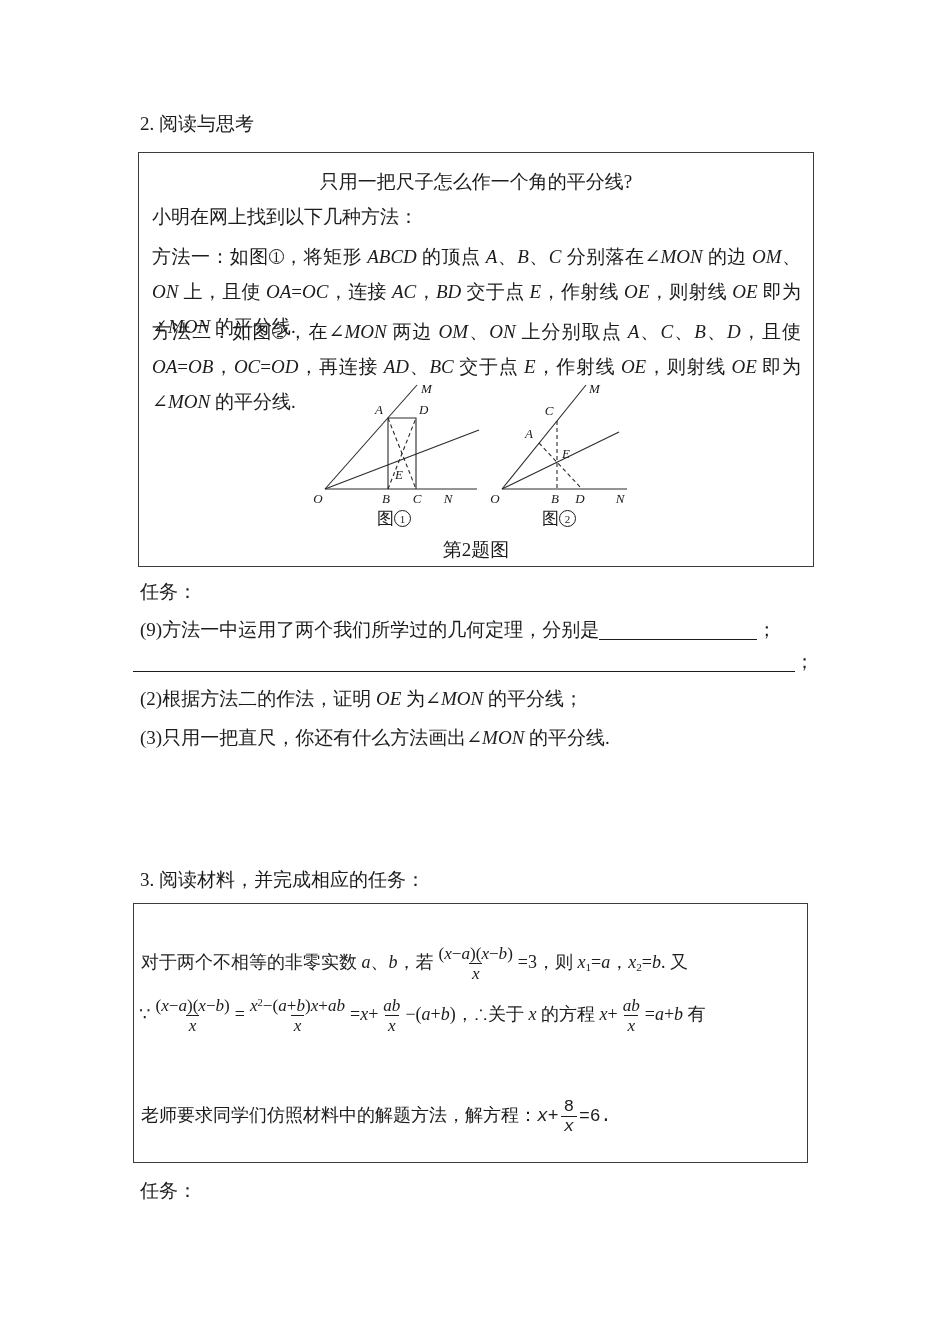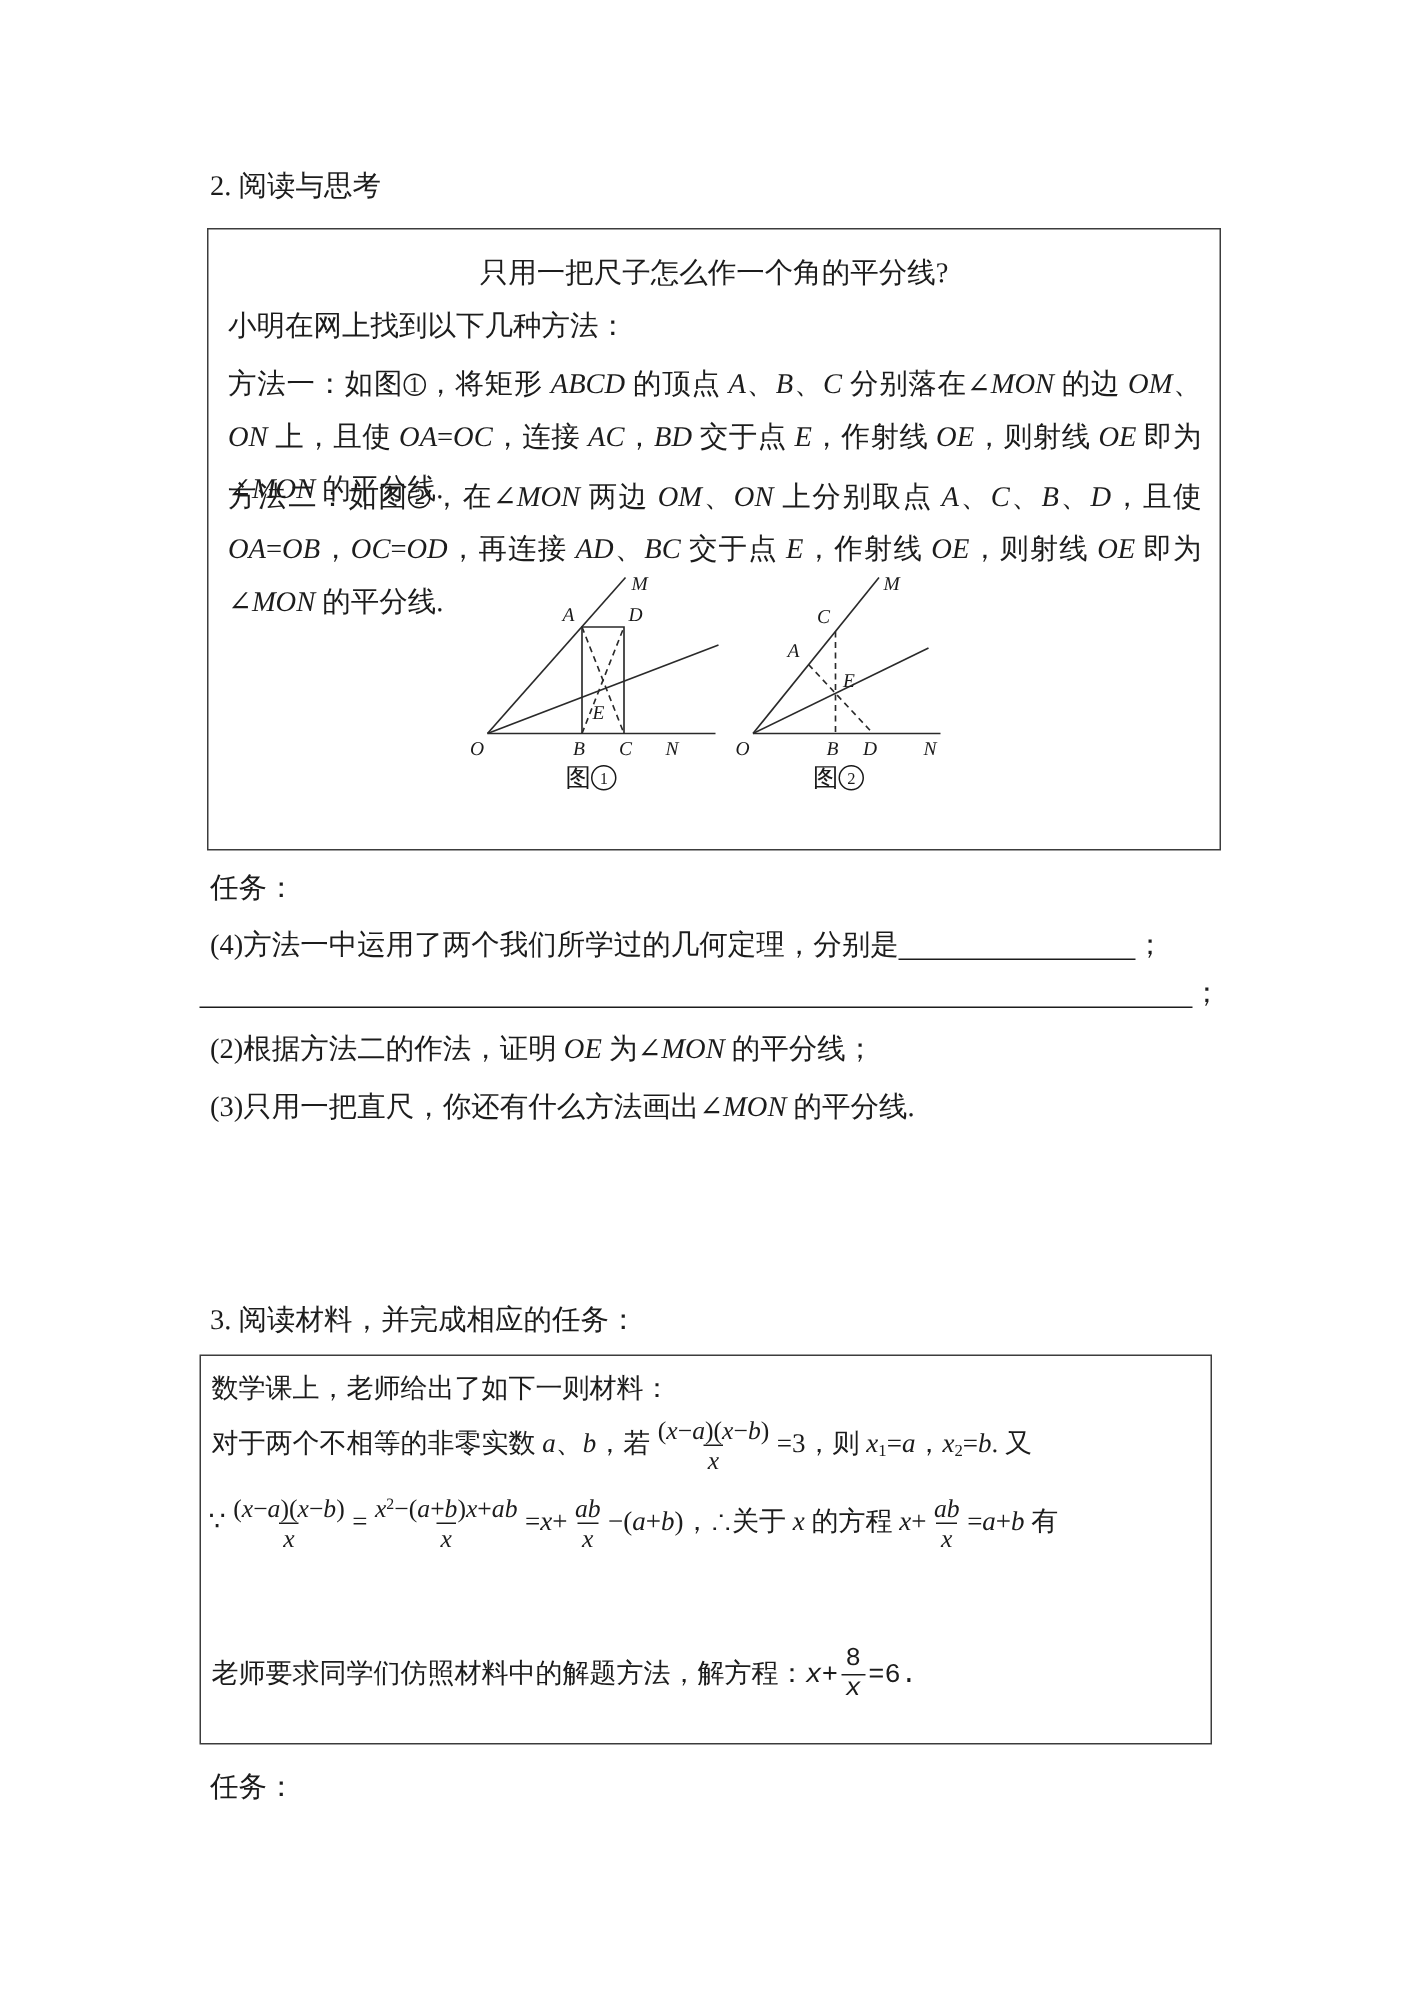--- a/index.html
+++ b/index.html
@@ -91,32 +91,32 @@
     <text x="83" y="78">E</text>
     <text x="16" y="123" text-anchor="middle">O</text>
     <text x="76" y="123" text-anchor="middle">B</text>
     <text x="101" y="123" text-anchor="middle">D</text>
     <text x="141" y="123" text-anchor="middle">N</text>
     <text class="cap" x="80" y="144" text-anchor="end">图</text>
     <circle class="capcirc" cx="88.5" cy="138.5" r="8"></circle>
     <text class="capnum" x="88.5" y="142.5" text-anchor="middle">2</text>
   </svg>
 
+  <div class="abs b1-figcap">第2题图</div>
 </div>
 
 <div class="abs" id="tasks1-label">任务：</div>
-<div class="abs" id="task1"><span>(4)方法一中运用了两个我们所学过的几何定理，分别是</span><span class="blank" style="width: 158px;"></span><span>；</span></div>
+<div class="abs" id="task1"><span>(9)方法一中运用了两个我们所学过的几何定理，分别是</span><span class="blank" style="width: 158px;"></span><span>；</span></div>
 <div class="abs" id="task1-cont"><span class="blank" style="width: 662px;"></span><span>；</span></div>
 <div class="abs" id="task2"><span>(2)根据方法二的作法，证明 </span><span class="mi">OE</span><span> 为∠</span><span class="mi">MON</span><span> 的平分线；</span></div>
 <div class="abs" id="task3"><span>(3)只用一把直尺，你还有什么方法画出∠</span><span class="mi">MON</span><span> 的平分线.</span></div>
 
 <div class="abs" id="q3-title">3. 阅读材料，并完成相应的任务：</div>
 
 <div class="box" id="box2">
-  <div class="abs b2-l1">数学课上，老师给出了如下一则材料：</div>
   <div class="abs b2-l2"><span>对于两个不相等的非零实数 </span><span class="mi">a</span><span>、</span><span class="mi">b</span><span>，若</span><span class="frac">
         <span class="fnum"><span>(</span><span class="mi">x</span><span>−</span><span class="mi">a</span><span>)(</span><span class="mi">x</span><span>−</span><span class="mi">b</span><span>)</span></span>
         <span class="fden"><span class="mi">x</span></span>
       </span><span>=3，则 </span><span class="mi">x</span><sub>1</sub><span>=</span><span class="mi">a</span><span>，</span><span class="mi">x</span><sub>2</sub><span>=</span><span class="mi">b</span><span>. 又</span></div>
   <div class="abs b2-l3"><span>∵</span><span class="frac">
         <span class="fnum"><span>(</span><span class="mi">x</span><span>−</span><span class="mi">a</span><span>)(</span><span class="mi">x</span><span>−</span><span class="mi">b</span><span>)</span></span>
         <span class="fden"><span class="mi">x</span></span>
       </span><span>=</span><span class="frac">
         <span class="fnum"><span class="mi">x</span><sup>2</sup><span>−(</span><span class="mi">a</span><span>+</span><span class="mi">b</span><span>)</span><span class="mi">x</span><span>+</span><span class="mi">ab</span></span>
         <span class="fden"><span class="mi">x</span></span>

